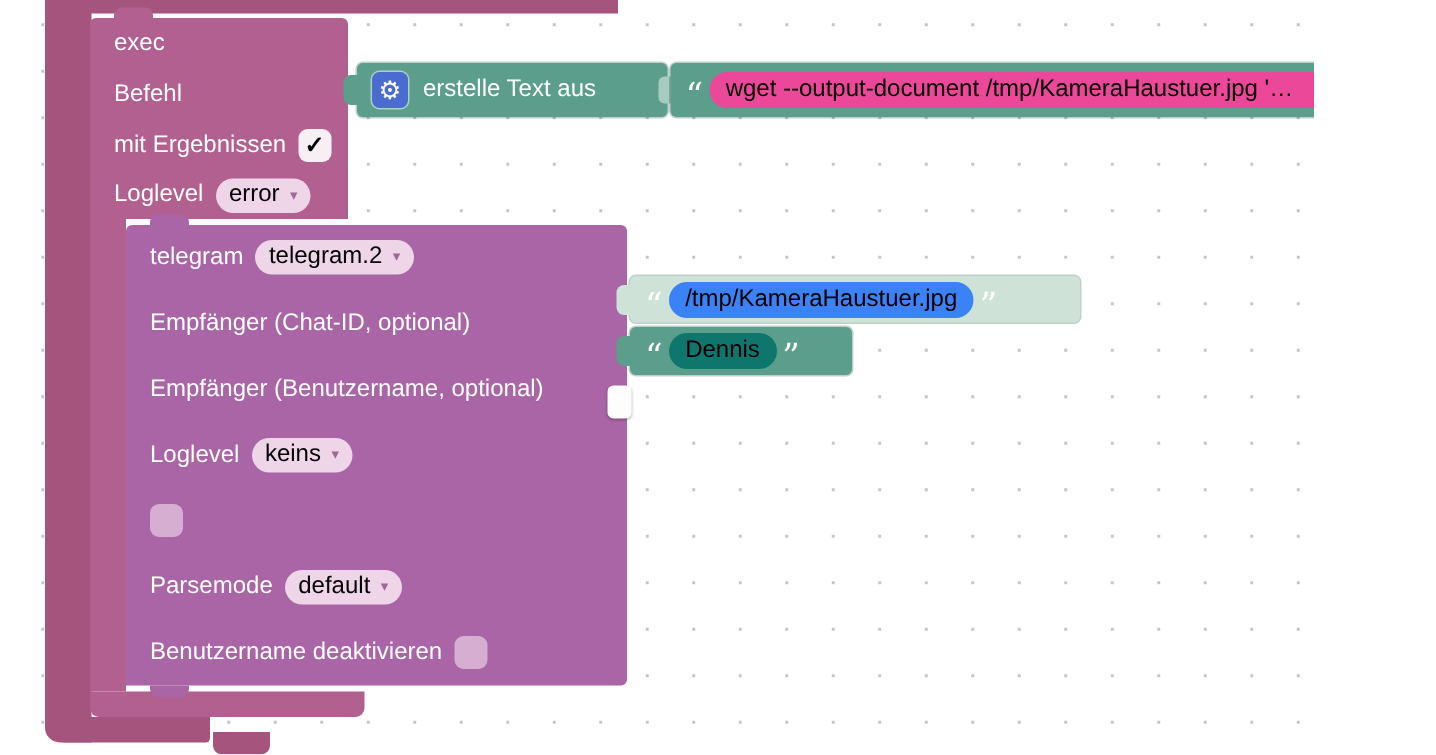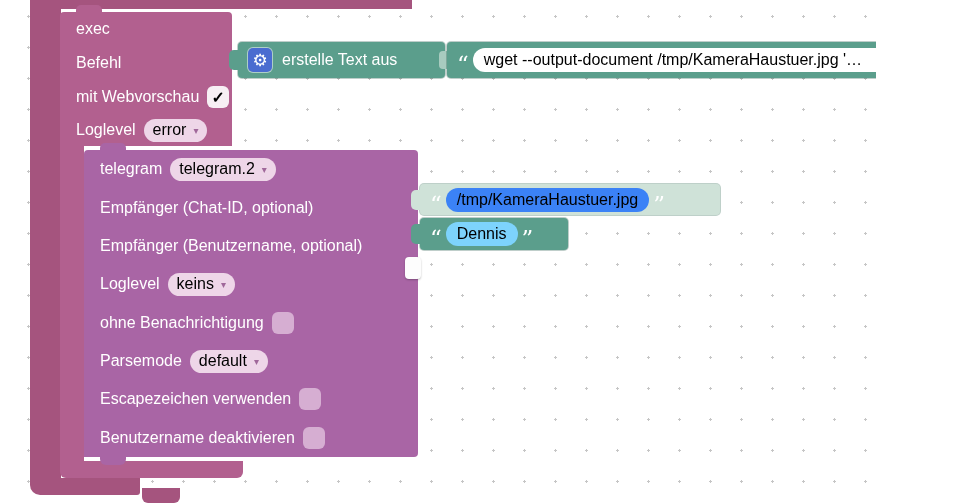--- a/index.html
+++ b/index.html
@@ -26,21 +26,21 @@
       justify-content:center;font-size:16px;font-weight:bold;color:#000;cursor:pointer;}
   .cb.checked{background:#f7eff4;}
   .cb.unchecked{background:#d6aed2;}
   
   .teal{background:var(--c-text_block,#5b9e8c);border-radius:4px;display:flex;
         align-items:center;box-shadow:0 0 0 1px rgba(0,60,45,.25);}
   .teal-shadow{background:var(--c-text_shadow_block,#cfe2d8);border-radius:4px;display:flex;
         align-items:center;box-shadow:0 0 0 1px rgba(70,120,100,.35);}
   .quote{font-family:"DejaVu Serif", serif;color:#fff;font-size:23px;line-height:10px;
          transform:translateY(4px);padding:0 4px;}
-  .tfield{background:#ffffff;border-radius:12px;height:24px;display:flex;align-items:center;
+  .tfield{background:#ec4899;border-radius:12px;height:24px;display:flex;align-items:center;
           padding:0 11px;color:#000;white-space:nowrap;overflow:hidden;cursor:text;}
   .nub-left{position:absolute;width:12px;height:20px;border-radius:5px 0 0 5px;}
   .gear{width:24px;height:24px;border-radius:5px;background:var(--c-gear_icon_bg,#4a6cd0);
         display:flex;align-items:center;justify-content:center;color:#fff;font-size:17px;
         margin:0 10px 0 10px;cursor:pointer;box-shadow:0 0 0 1px rgba(255,255,255,.5);}
   
   .tab-up{height:8px;border-radius:5px 5px 0 0;}
   .tab-down{border-radius:0 0 6px 6px;}
 </style>
 </head>
@@ -55,21 +55,21 @@
 
   <div class="abs exec tab-up" style="left:76px;top:5px;width:26px;"></div>
   <div class="abs exec" style="left:60px;top:12px;width:172px;height:134px;border-radius:4px 4px 0 0;">
     <div class="row" style="height:34px;">
       <span class="blk-label">exec</span>
     </div>
     <div class="row" style="height:34px;">
       <span class="blk-label">Befehl</span>
     </div>
     <div class="row" style="height:34px;">
-      <span class="blk-label">mit Webvorschau</span>
+      <span class="blk-label">mit Ergebnissen</span>
       <span class="cb checked">✓</span>
     </div>
     <div class="row" style="height:32px;">
       <span class="blk-label">Loglevel</span>
       <span class="dd">
         <span>error</span>
         <span class="arr">▾</span>
       </span>
     </div>
   </div>
@@ -106,33 +106,28 @@
       <span class="blk-label">Empfänger (Benutzername, optional)</span>
     </div>
     <div class="row" style="flex:1;">
       <span class="blk-label">Loglevel</span>
       <span class="dd">
         <span>keins</span>
         <span class="arr">▾</span>
       </span>
     </div>
     <div class="row" style="flex:1;">
-      <span class="blk-label">ohne Benachrichtigung</span>
       <span class="cb unchecked"></span>
     </div>
     <div class="row" style="flex:1;">
       <span class="blk-label">Parsemode</span>
       <span class="dd">
         <span>default</span>
         <span class="arr">▾</span>
       </span>
-    </div>
-    <div class="row" style="flex:1;">
-      <span class="blk-label">Escapezeichen verwenden</span>
-      <span class="cb unchecked"></span>
     </div>
     <div class="row" style="flex:1;">
       <span class="blk-label">Benutzername deaktivieren</span>
       <span class="cb unchecked"></span>
     </div>
   </div>
   <div class="abs tele tab-down" style="left:100px;top:457px;width:26px;height:8px;"></div>
 
   <div class="abs" style="left:405px;top:257px;width:16px;height:22px;background:#fdfdfd;
               border-radius:4px;box-shadow:0 1px 2px rgba(0,0,0,.25);"></div>
@@ -140,17 +135,17 @@
   <div class="abs teal-shadow" style="left:420px;top:184px;width:288px;height:31px;padding:0 6px;">
     <span class="nub-left" style="left:-9px;top:6px;background:var(--c-text_shadow_block,#cfe2d8);"></span>
     <span class="quote">“</span>
     <span class="tfield" style="background:#3b82f6;">/tmp/KameraHaustuer.jpg</span>
     <span class="quote">”</span>
   </div>
 
   <div class="abs teal" style="left:420px;top:218px;width:136px;height:32px;padding:0 6px;">
     <span class="nub-left teal" style="left:-9px;top:6px;box-shadow:none;"></span>
     <span class="quote">“</span>
-    <span class="tfield" style="background:#7dd3fc;">Dennis</span>
+    <span class="tfield" style="background:#0f766e;">Dennis</span>
     <span class="quote">”</span>
   </div>
 
 </div>
 
 </body></html>

